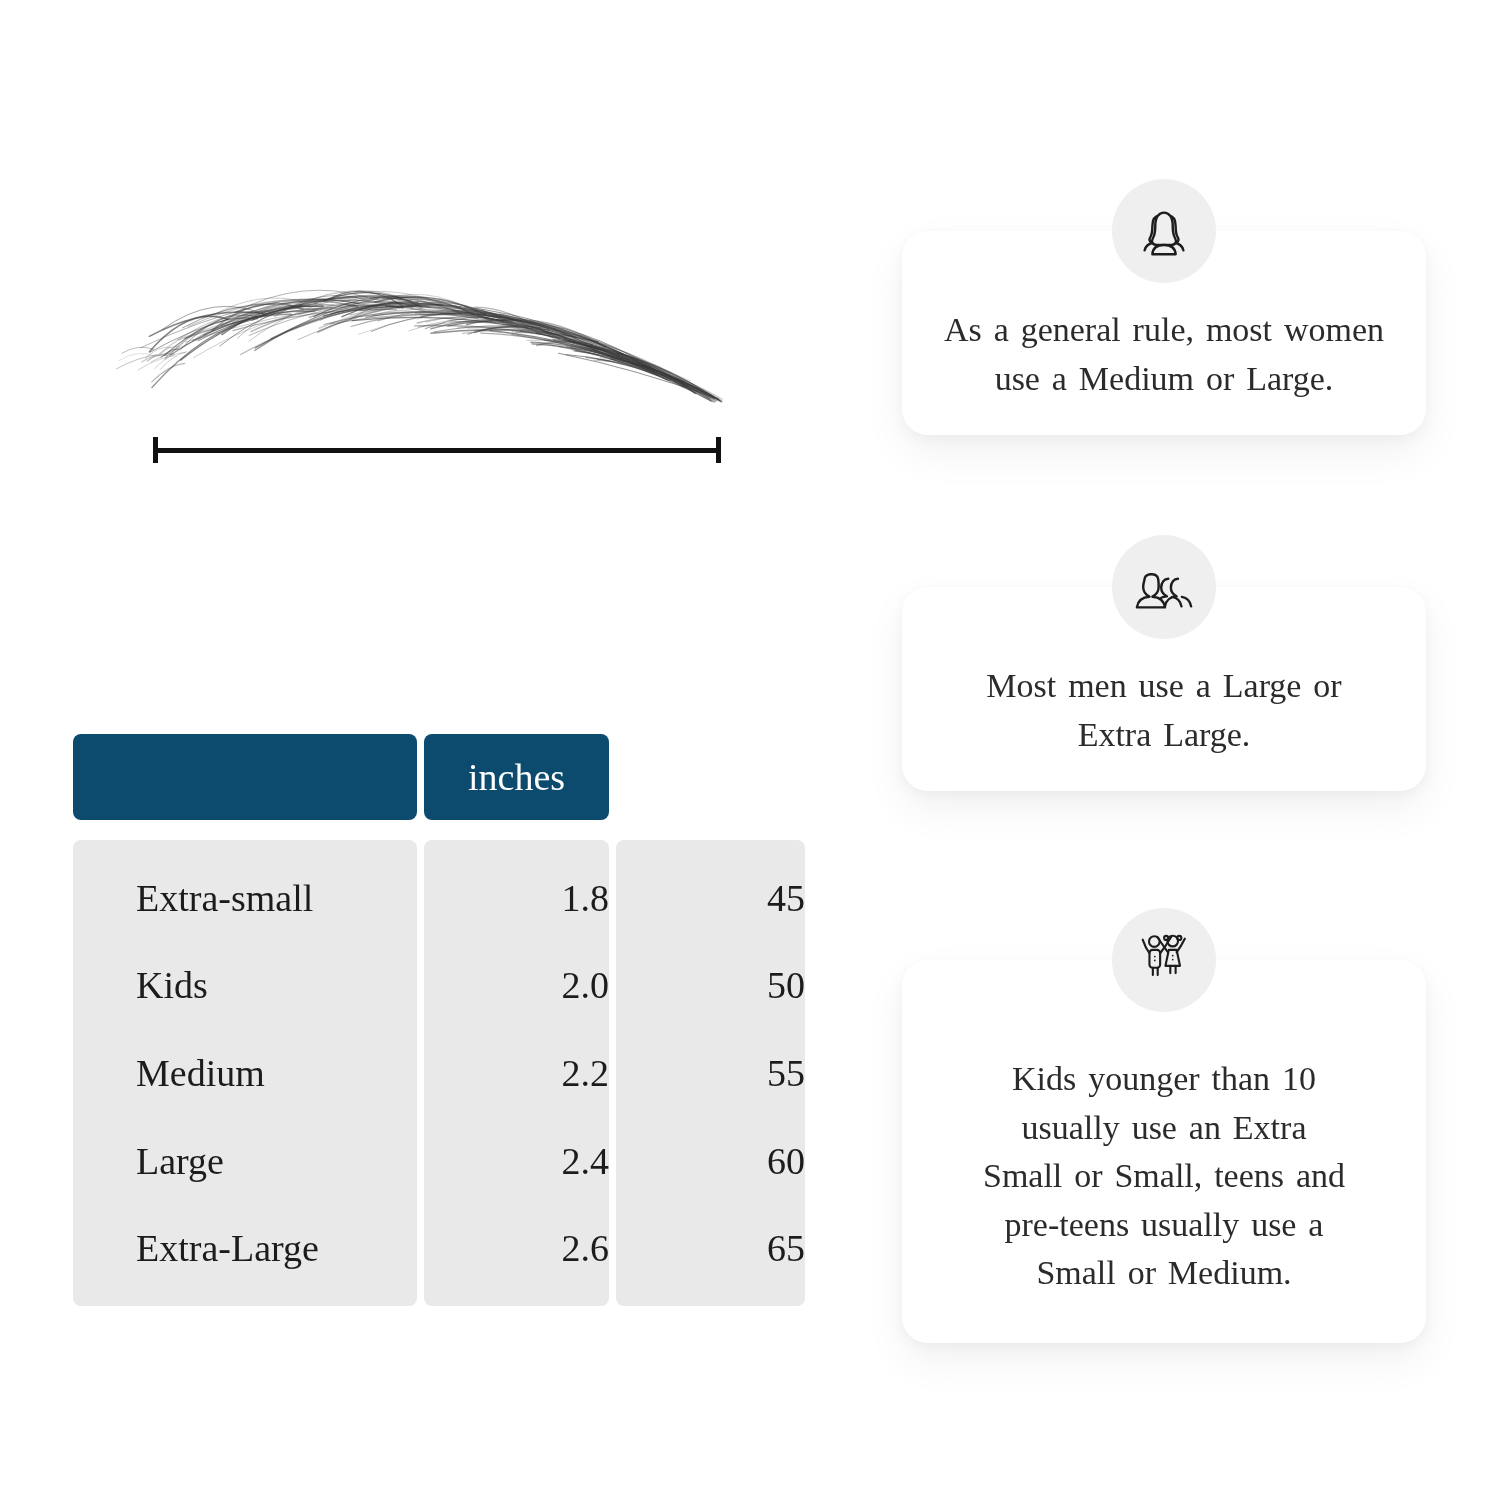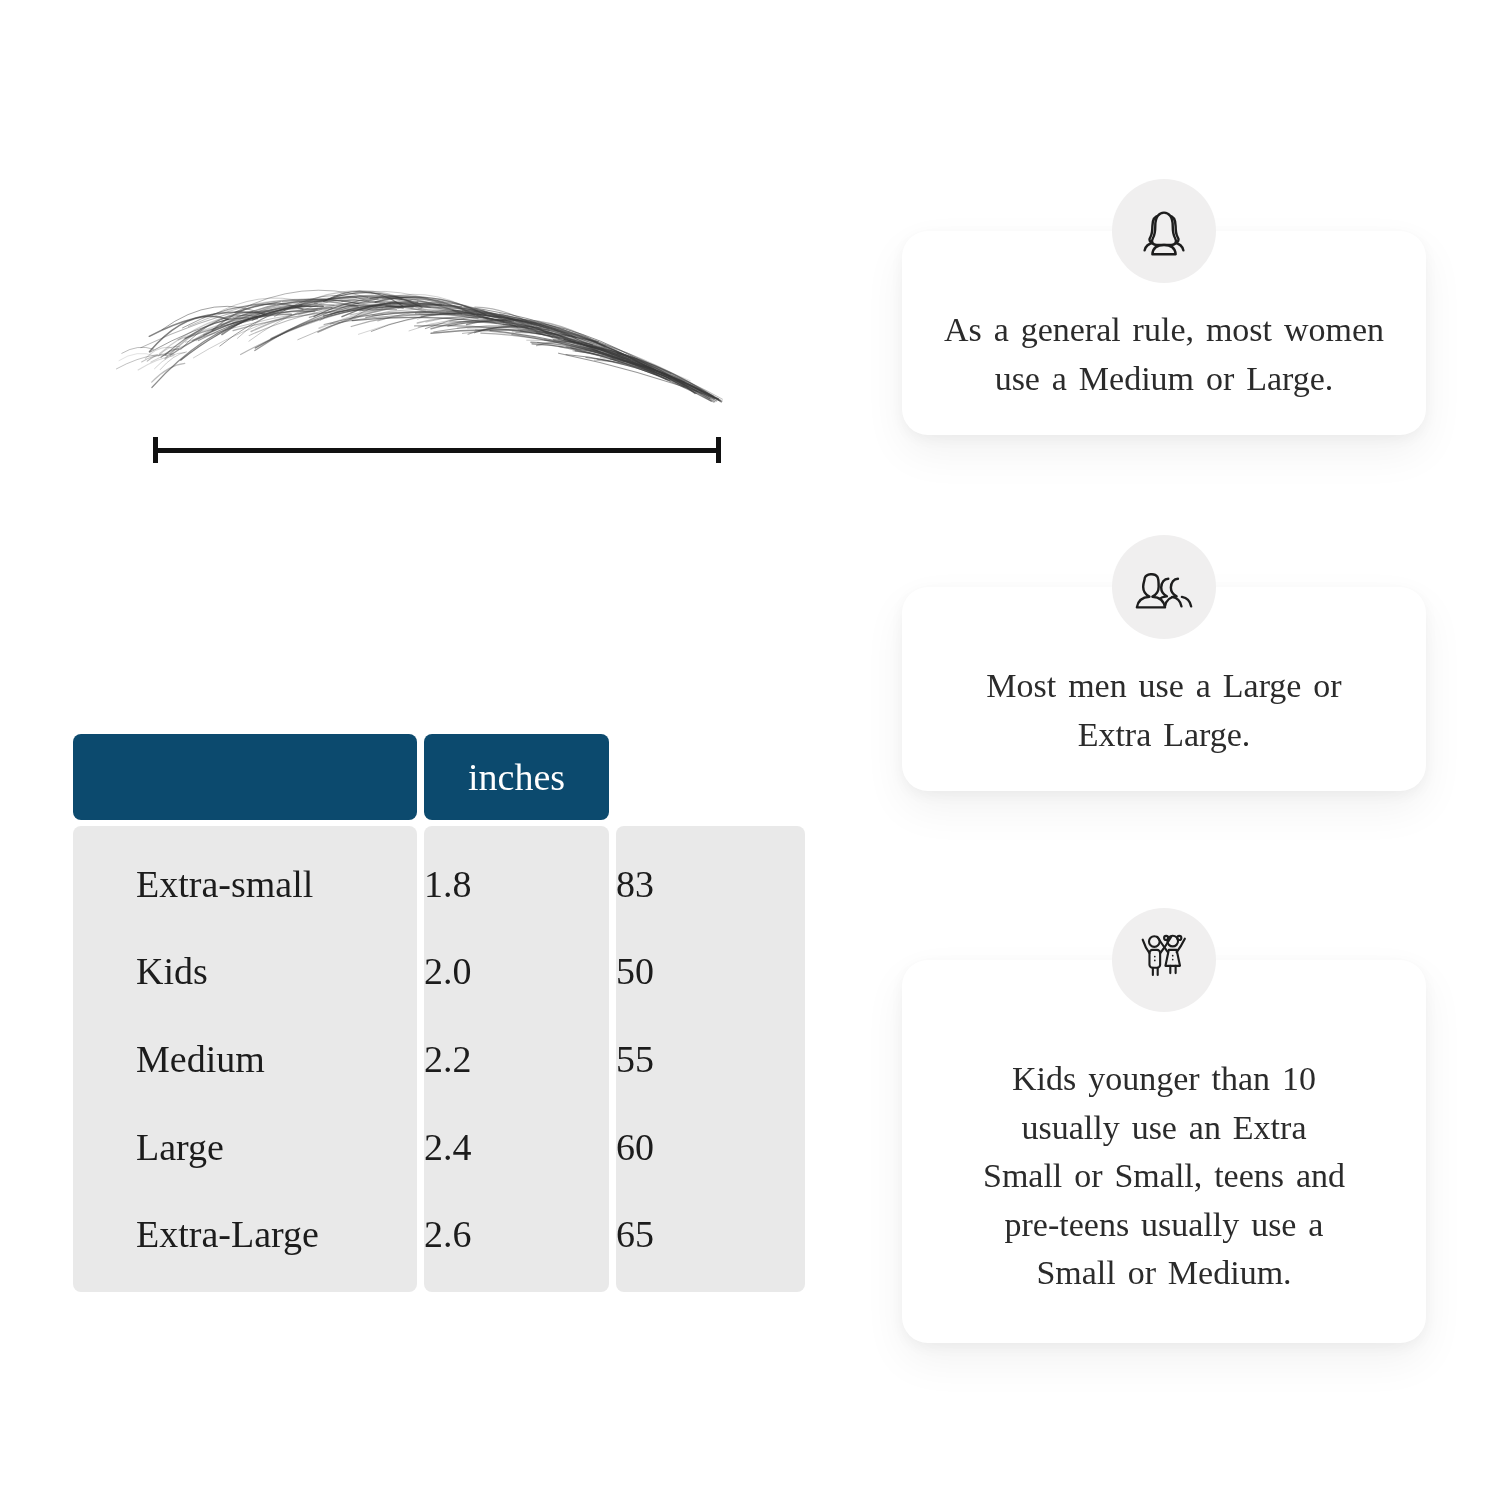--- a/index.html
+++ b/index.html
@@ -15,32 +15,32 @@
   .measure-line .cap{position:absolute;top:0;width:5px;height:26px;background:#111;}
   .measure-line .cap.left{left:0;}
   .measure-line .cap.right{right:0;}
   .caption{
     position:absolute;left:140px;top:531px;width:640px;
     font-size:38px;line-height:53px;white-space:pre-line;word-spacing:.10em;color:#1d1d1d;
   }
   
   .table{position:absolute;left:73px;top:734px;width:732px;}
   .thead,.tbody{display:grid;grid-template-columns:344px 185px 189px;column-gap:7px;}
-  .tbody{margin-top:6px;}
+  .tbody{margin-top:20px;}
   .th{
     height:86px;background:#0c4a6e;border-radius:8px;color:#fff;
     display:flex;align-items:center;justify-content:center;font-size:38px;word-spacing:.08em;
   }
   .tcol{
     height:466px;background:#e9e9e9;border-radius:8px;
     display:grid;grid-template-rows:repeat(5,1fr);align-items:center;padding:14px 0;box-sizing:border-box;
   }
   .cell{font-size:38px;color:#1c1c1c;}
   .cell.label{padding-left:63px;text-align:left;}
-  .cell.num{text-align:left;}
+  .cell.num{text-align:right;}
   
   .card{
     position:absolute;left:902px;width:524px;background:#fff;border-radius:26px;
     box-shadow:0 18px 44px rgba(0,0,0,.055),0 4px 14px rgba(0,0,0,.045);
   }
   .card .badge{
     position:absolute;left:50%;top:-52px;transform:translateX(-50%);
     width:104px;height:104px;border-radius:50%;background:#f0efef;
     display:flex;align-items:center;justify-content:center;
   }
@@ -274,21 +274,21 @@
         <div class="cell label">Extra-Large</div>
       </div>
       <div class="tcol">
         <div class="cell num">1.8</div>
         <div class="cell num">2.0</div>
         <div class="cell num">2.2</div>
         <div class="cell num">2.4</div>
         <div class="cell num">2.6</div>
       </div>
       <div class="tcol">
-        <div class="cell num">83</div>
+        <div class="cell num">45</div>
         <div class="cell num">50</div>
         <div class="cell num">55</div>
         <div class="cell num">60</div>
         <div class="cell num">65</div>
       </div>
     </div>
   </div>
 
   <div class="card women">
     <div class="badge">

